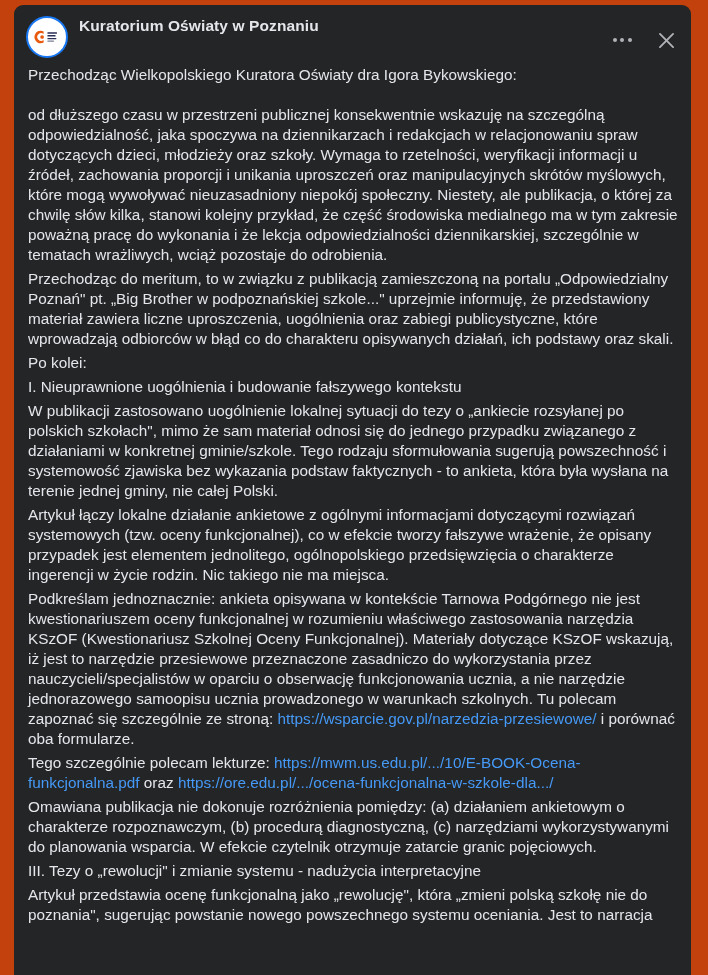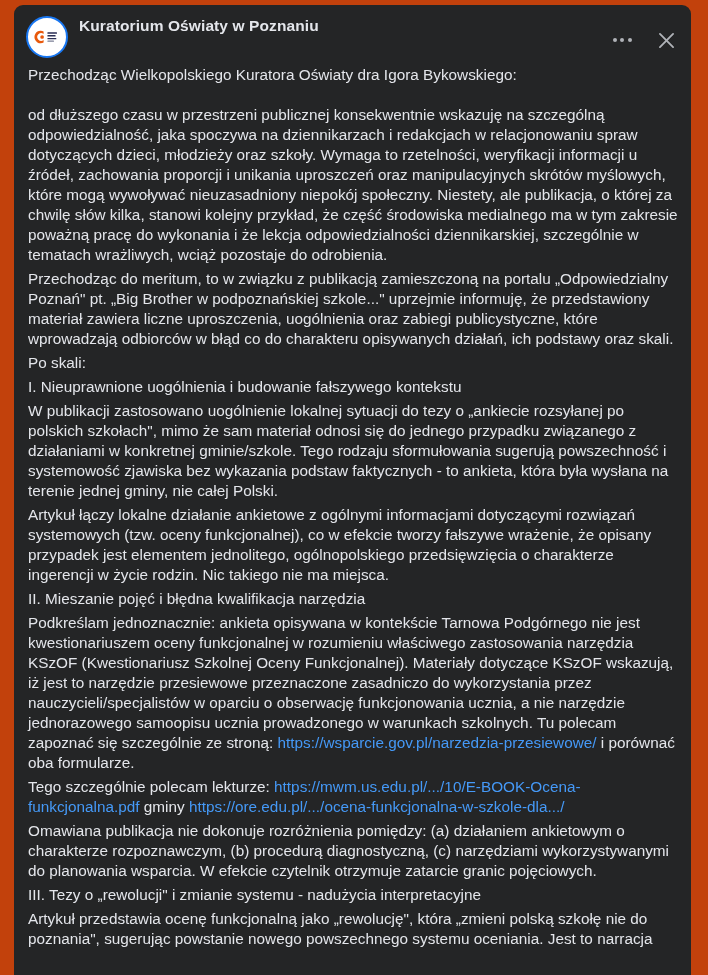--- a/index.html
+++ b/index.html
@@ -201,29 +201,28 @@
     </div>
 
     <div class="post-body">
 
       <p class="para">Przechodząc Wielkopolskiego Kuratora Oświaty dra Igora Bykowskiego:</p>
 
       <div class="spacer-line"></div>
 
       <p class="para">od dłuższego czasu w przestrzeni publicznej konsekwentnie wskazuję na szczególną odpowiedzialność, jaka spoczywa na dziennikarzach i redakcjach w relacjonowaniu spraw dotyczących dzieci, młodzieży oraz szkoły. Wymaga to rzetelności, weryfikacji informacji u źródeł, zachowania proporcji i unikania uproszczeń oraz manipulacyjnych skrótów myślowych, które mogą wywoływać nieuzasadniony niepokój społeczny. Niestety, ale publikacja, o której za chwilę słów kilka, stanowi kolejny przykład, że część środowiska medialnego ma w tym zakresie poważną pracę do wykonania i że lekcja odpowiedzialności dziennikarskiej, szczególnie w tematach wrażliwych, wciąż pozostaje do odrobienia.</p>
       <p class="para">Przechodząc do meritum, to w związku z publikacją zamieszczoną na portalu „Odpowiedzialny Poznań" pt. „Big Brother w podpoznańskiej szkole..." uprzejmie informuję, że przedstawiony materiał zawiera liczne uproszczenia, uogólnienia oraz zabiegi publicystyczne, które wprowadzają odbiorców w błąd co do charakteru opisywanych działań, ich podstawy oraz skali.</p>
-      <p class="para">Po skali:</p>
+      <p class="para">Po kolei:</p>
       <p class="para">I. Nieuprawnione uogólnienia i budowanie fałszywego kontekstu</p>
       <p class="para">W publikacji zastosowano uogólnienie lokalnej sytuacji do tezy o „ankiecie rozsyłanej po polskich szkołach", mimo że sam materiał odnosi się do jednego przypadku związanego z działaniami w konkretnej gminie/szkole. Tego rodzaju sformułowania sugerują powszechność i systemowość zjawiska bez wykazania podstaw faktycznych - to ankieta, która była wysłana na terenie jednej gminy, nie całej Polski.</p>
       <p class="para">Artykuł łączy lokalne działanie ankietowe z ogólnymi informacjami dotyczącymi rozwiązań systemowych (tzw. oceny funkcjonalnej), co w efekcie tworzy fałszywe wrażenie, że opisany przypadek jest elementem jednolitego, ogólnopolskiego przedsięwzięcia o charakterze ingerencji w życie rodzin. Nic takiego nie ma miejsca.</p>
-      <p class="para">II. Mieszanie pojęć i błędna kwalifikacja narzędzia</p>
 
       <p class="para"><span>Podkreślam jednoznacznie: ankieta opisywana w kontekście Tarnowa Podgórnego nie jest kwestionariuszem oceny funkcjonalnej w rozumieniu właściwego zastosowania narzędzia KSzOF (Kwestionariusz Szkolnej Oceny Funkcjonalnej). Materiały dotyczące KSzOF wskazują, iż jest to narzędzie przesiewowe przeznaczone zasadniczo do wykorzystania przez nauczycieli/specjalistów w oparciu o obserwację funkcjonowania ucznia, a nie narzędzie jednorazowego samoopisu ucznia prowadzonego w warunkach szkolnych. Tu polecam zapoznać się szczególnie ze stroną: </span><a class="post-link" href="#">https://wsparcie.gov.pl/narzedzia-przesiewowe/</a><span> i porównać oba formularze.</span></p>
 
-      <p class="para"><span>Tego szczególnie polecam lekturze: </span><a class="post-link" href="#">https://mwm.us.edu.pl/.../10/E-BOOK-Ocena-funkcjonalna.pdf</a><span> gminy </span><a class="post-link" href="#">https://ore.edu.pl/.../ocena-funkcjonalna-w-szkole-dla.../</a></p>
+      <p class="para"><span>Tego szczególnie polecam lekturze: </span><a class="post-link" href="#">https://mwm.us.edu.pl/.../10/E-BOOK-Ocena-funkcjonalna.pdf</a><span> oraz </span><a class="post-link" href="#">https://ore.edu.pl/.../ocena-funkcjonalna-w-szkole-dla.../</a></p>
 
       <p class="para">Omawiana publikacja nie dokonuje rozróżnienia pomiędzy: (a) działaniem ankietowym o charakterze rozpoznawczym, (b) procedurą diagnostyczną, (c) narzędziami wykorzystywanymi do planowania wsparcia. W efekcie czytelnik otrzymuje zatarcie granic pojęciowych.</p>
       <p class="para">III. Tezy o „rewolucji" i zmianie systemu - nadużycia interpretacyjne</p>
       <p class="para">Artykuł przedstawia ocenę funkcjonalną jako „rewolucję", która „zmieni polską szkołę nie do poznania", sugerując powstanie nowego powszechnego systemu oceniania. Jest to narracja</p>
 
     </div>
   </div>
 </div>
 
 </body></html>

